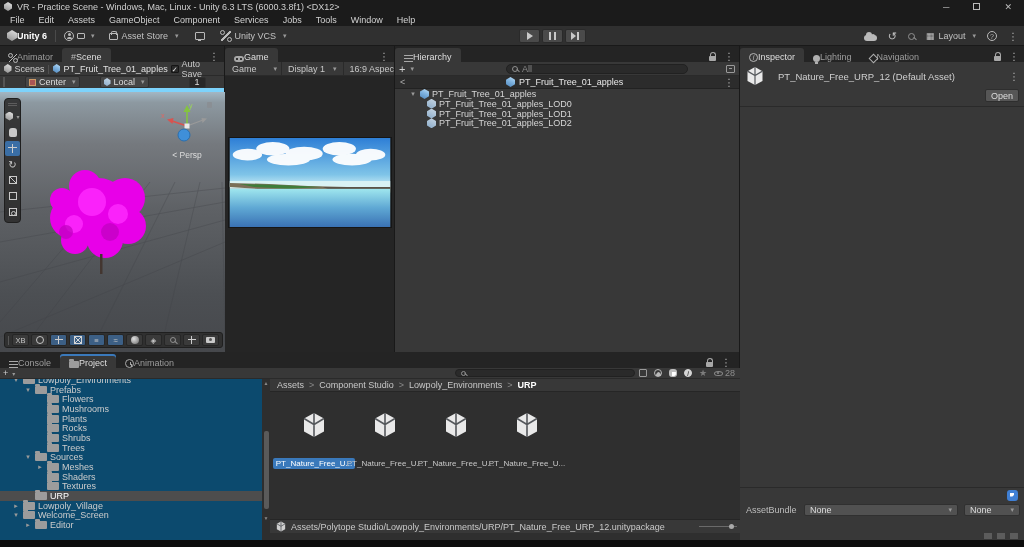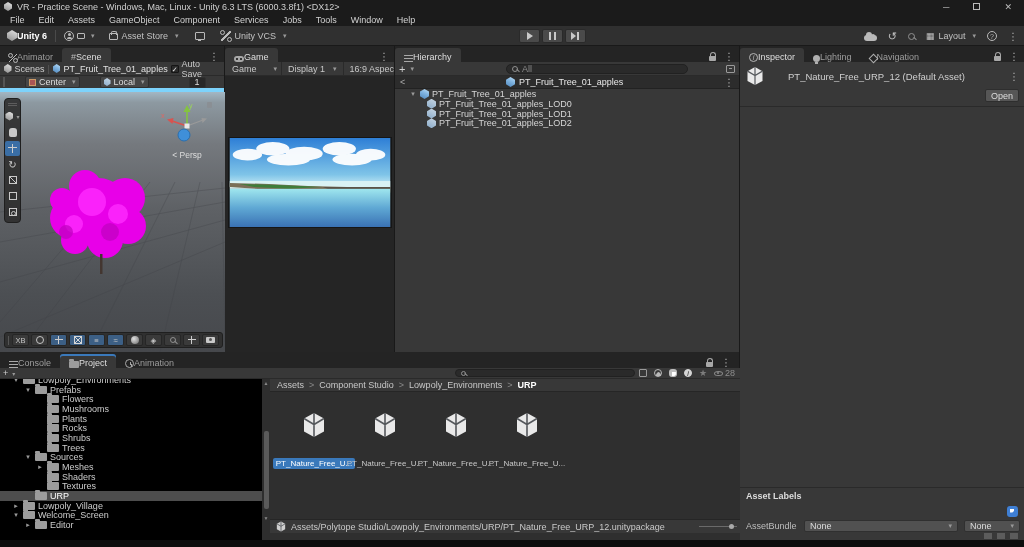--- a/index.html
+++ b/index.html
@@ -482,37 +482,36 @@
       <span class="tab">
         <span class="icn-nav"></span>
         <span>Navigation</span>
       </span>
       <span class="row" style="margin-left:auto;gap:8px;padding-right:5px">
         <span class="icn-lock"></span>
         <span class="kebab">⋮</span>
       </span>
     </div>
     <div style="border-bottom:1px solid #2a2a2a;padding:4px 5px 4px 6px;position:relative">
-      <div class="row" style="gap:24px">
+      <div class="row" style="gap:14px">
         <svg width="18" height="20" viewBox="0 0 24 26">
           <path d="M12 1l10 5.5v13L12 25 2 19.5v-13z" fill="#e9e9e9"></path>
           <path d="M12 1v11.5M2 6.5l10 6 10-6M12 12.5V25" stroke="#55585c" stroke-width="1.6" fill="none"></path>
         </svg>
         <span style="color:#cfcfcf;font-size:9.5px">PT_Nature_Free_URP_12 (Default Asset)</span>
         <span class="kebab" style="margin-left:auto">⋮</span>
       </div>
       <div class="row" style="justify-content:flex-end;margin-top:3px">
         <span class="btn" style="width:34px;height:13px">
             <span>Open</span>
           </span>
       </div>
     </div>
 
     <div class="abs" style="left:0;top:441px;width:284px;border-top:1px solid #2a2a2a;background:#383838">
-      <div style="padding:3px 6px;font-weight:bold;color:#dcdcdc">Asset Labels</div>
       <div class="row" style="justify-content:flex-end;padding:0 6px;height:14px">
         <span class="icn-tag"></span>
       </div>
       <div class="row" style="padding:2px 4px 4px 6px;gap:6px">
         <span style="color:#bdbdbd;width:52px">AssetBundle</span>
         <span class="dd" style="flex:1">
           <span>None</span>
           <span class="dd-arrow" style="margin-left:auto">▾</span>
         </span>
         <span class="dd" style="width:56px">
@@ -521,21 +520,21 @@
         </span>
       </div>
     </div>
     <div class="abs row" style="right:6px;bottom:1px;gap:5px;opacity:.45">
       <span style="width:8px;height:6px;background:#888"></span>
       <span style="width:8px;height:6px;background:#888"></span>
       <span style="width:8px;height:6px;background:#888"></span>
     </div>
   </div>
 
-  <div class="abs" style="left:0;top:352px;width:740px;height:188px;background:#000000;border-right:1px solid #191919">
+  <div class="abs" style="left:0;top:352px;width:740px;height:188px;background:#0c4a6e;border-right:1px solid #191919">
     <div class="tabbar">
       <span class="tab">
         <span class="icn-lines"></span>
         <span>Console</span>
       </span>
       <span class="tab active focused">
         <span class="icn-folder" style="width:10px;height:7px"></span>
         <span>Project</span>
       </span>
       <span class="tab">

